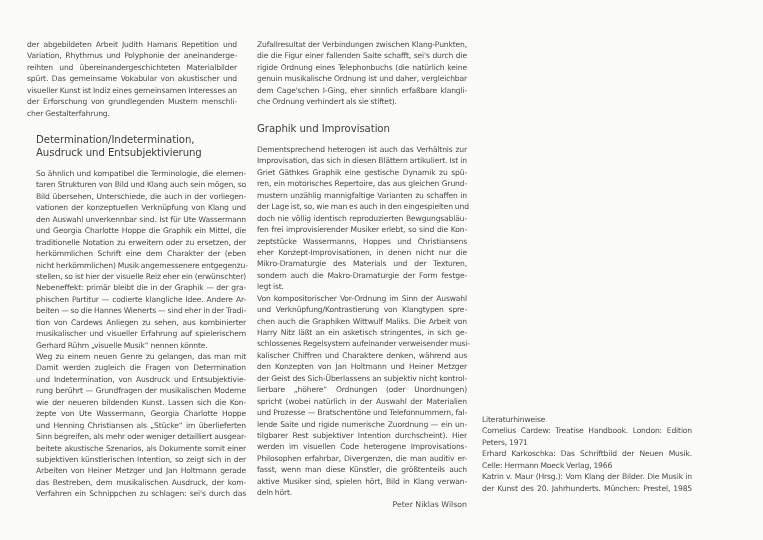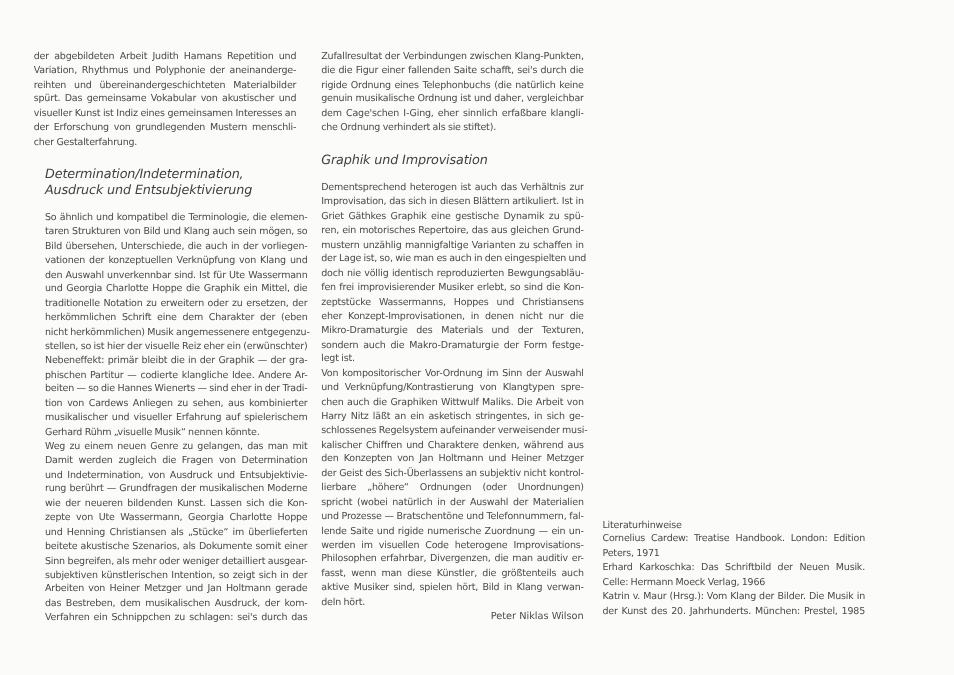--- a/index.html
+++ b/index.html
@@ -27,21 +27,20 @@
     word-spacing: -0.3px;
   }
   .line.last { text-align-last: left; }
   .heading {
     display: block;
     font-size: 10.2px;
     line-height: 13px;
     color: #3f3f3f;
     white-space: nowrap;
     letter-spacing: -0.1px;
-    font-style: italic;
   }
   #col1 { left: 27px; top: 39px; }
   #col1-sec { left: 36px; top: 133px; }
   #col2 { left: 257px; top: 39px; }
   #col2-sec { left: 257px; top: 122px; }
   #col3 { left: 482px; top: 414px; }
   .signature {
     display: block;
     text-align: right;
     font-size: 7.8px;
@@ -82,22 +81,22 @@
   <span class="line">tion von Cardews Anliegen zu sehen, aus kombinierter</span>
   <span class="line">musikalischer und visueller Erfahrung auf spielerischem</span>
   <span class="line last">Gerhard Rühm „visuelle Musik“ nennen könnte.</span>
   <span class="line">Weg zu einem neuen Genre zu gelangen, das man mit</span>
   <span class="line">Damit werden zugleich die Fragen von Determination</span>
   <span class="line">und Indetermination, von Ausdruck und Entsubjektivie-</span>
   <span class="line">rung berührt — Grundfragen der musikalischen Moderne</span>
   <span class="line">wie der neueren bildenden Kunst. Lassen sich die Kon-</span>
   <span class="line">zepte von Ute Wassermann, Georgia Charlotte Hoppe</span>
   <span class="line">und Henning Christiansen als „Stücke“ im überlieferten</span>
+  <span class="line">Sinn begreifen, als mehr oder weniger detailliert ausgear-</span>
   <span class="line">beitete akustische Szenarios, als Dokumente somit einer</span>
-  <span class="line">Sinn begreifen, als mehr oder weniger detailliert ausgear-</span>
   <span class="line">subjektiven künstlerischen Intention, so zeigt sich in der</span>
   <span class="line">Arbeiten von Heiner Metzger und Jan Holtmann gerade</span>
   <span class="line">das Bestreben, dem musikalischen Ausdruck, der kom-</span>
   <span class="line">Verfahren ein Schnippchen zu schlagen: sei's durch das</span>
 </div>
 
 <div class="col" id="col2">
   <span class="line">Zufallresultat der Verbindungen zwischen Klang-Punkten,</span>
   <span class="line">die die Figur einer fallenden Saite schafft, sei's durch die</span>
   <span class="line">rigide Ordnung eines Telephonbuchs (die natürlich keine</span>
@@ -127,20 +126,21 @@
   <span class="line">chen auch die Graphiken Wittwulf Maliks. Die Arbeit von</span>
   <span class="line">Harry Nitz läßt an ein asketisch stringentes, in sich ge-</span>
   <span class="line">schlossenes Regelsystem aufeinander verweisender musi-</span>
   <span class="line">kalischer Chiffren und Charaktere denken, während aus</span>
   <span class="line">den Konzepten von Jan Holtmann und Heiner Metzger</span>
   <span class="line">der Geist des Sich-Überlassens an subjektiv nicht kontrol-</span>
   <span class="line">lierbare „höhere“ Ordnungen (oder Unordnungen)</span>
   <span class="line">spricht (wobei natürlich in der Auswahl der Materialien</span>
   <span class="line">und Prozesse — Bratschentöne und Telefonnummern, fal-</span>
   <span class="line">lende Saite und rigide numerische Zuordnung — ein un-</span>
+  <span class="line">tilgbarer Rest subjektiver Intention durchscheint). Hier</span>
   <span class="line">werden im visuellen Code heterogene Improvisations-</span>
   <span class="line">Philosophen erfahrbar, Divergenzen, die man auditiv er-</span>
   <span class="line">fasst, wenn man diese Künstler, die größtenteils auch</span>
   <span class="line">aktive Musiker sind, spielen hört, Bild in Klang verwan-</span>
   <span class="line last">deln hört.</span>
   <span class="signature">Peter Niklas Wilson</span>
 </div>
 
 <div class="col" id="col3">
   <span class="line last">Literaturhinweise</span>

